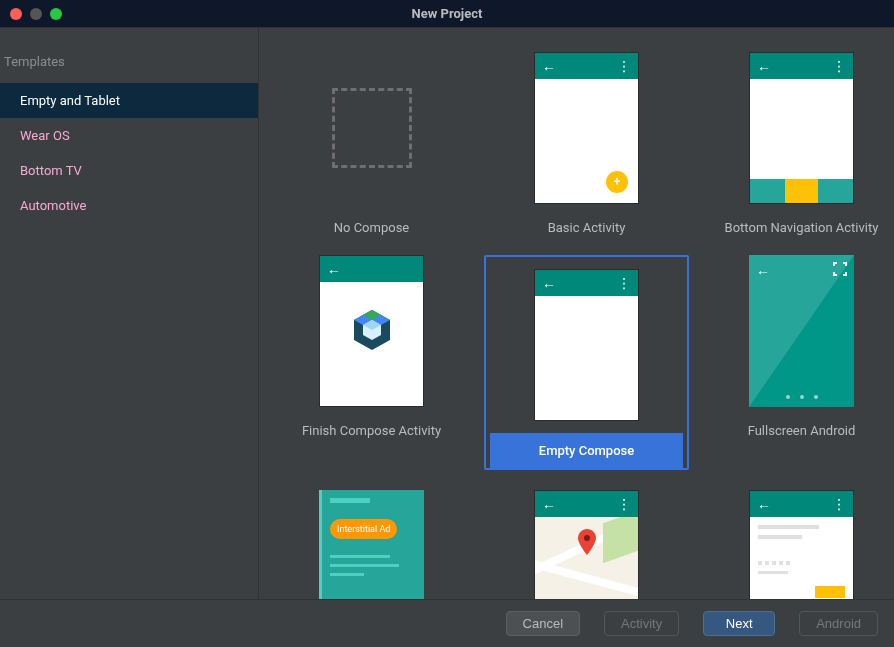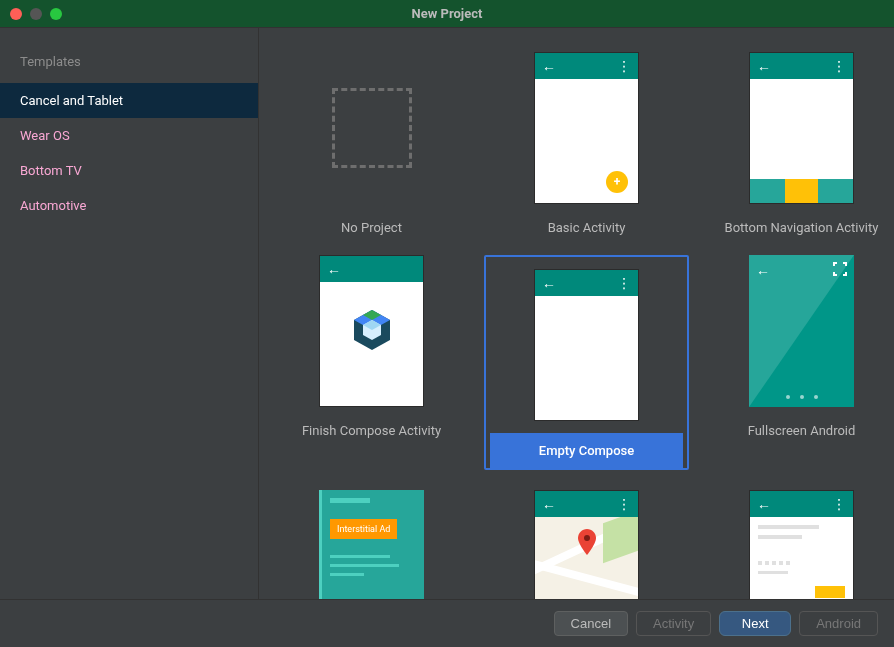--- a/index.html
+++ b/index.html
@@ -10,21 +10,21 @@
     body {
       font-family: -apple-system, BlinkMacSystemFont, "Segoe UI", Roboto, Helvetica, Arial, sans-serif;
       background: #3c3f41;
       color: #bbbbbb;
       width: 894px;
       height: 647px;
       overflow: hidden;
     }
     .titlebar {
       height: 28px;
-      background: #14532d;
+      background: #0f172a;
       display: flex;
       align-items: center;
       padding: 0 10px;
       position: relative;
       border-bottom: 1px solid #323232;
     }
     .traffic-lights {
       display: flex;
       gap: 8px;
       position: absolute;
@@ -50,21 +50,21 @@
     }
     .sidebar {
       width: 259px;
       background: #3c3f41;
       border-right: 1px solid #323232;
       padding-top: 20px;
     }
     .sidebar-header {
       color: #8c8c8c;
       font-size: 13px;
-      padding: 6px 20px 14px 20px;
+      padding: 6px 20px 14px 4px;
     }
     .sidebar-item {
       padding: 10px 20px;
       font-size: 13px;
       color: #f9a8d4;
       cursor: pointer;
     }
     .sidebar-item.selected {
       background: #0d293e;
       color: #ffffff;
@@ -236,21 +236,21 @@
     .interstitial-small {
       width: 40px;
       height: 5px;
       background: #4dd0c0;
     }
     .interstitial-ad {
       background: #ff9800;
       color: #fff;
       font-size: 9px;
       padding: 5px 7px;
-      border-radius: 0;
+      border-radius: 10px;
       width: fit-content;
       margin: 10px 0;
     }
     .interstitial-line {
       height: 3px;
       background: #4dd0c0;
     }
     .map-body {
       width: 100%;
       height: calc(100% - 26px);
@@ -294,37 +294,36 @@
       margin-top: 6px;
     }
     .footer {
       height: 48px;
       background: #3c3f41;
       border-top: 1px solid #323232;
       display: flex;
       align-items: center;
       justify-content: flex-end;
       padding: 0 16px;
-      gap: 8px;
+      gap: 24px;
     }
     .btn {
       background: #4c5052;
       border: 1px solid #5e6060;
       color: #bbbbbb;
       font-size: 13px;
       padding: 4px 16px;
       border-radius: 4px;
       cursor: pointer;
       min-width: 72px;
     }
     .btn.primary {
       background: #365880;
       border-color: #4c708c;
       color: #ffffff;
-      border-radius: 6px;
     }
     .btn.disabled {
       color: #777777;
       background: transparent;
       border-color: #555555;
       cursor: not-allowed;
     }
     .expand-icon {
       width: 14px;
       height: 14px;
@@ -338,32 +337,32 @@
     <div class="traffic-light tl-red"></div>
     <div class="traffic-light tl-yellow"></div>
     <div class="traffic-light tl-green"></div>
   </div>
   <div class="title-text">New Project</div>
 </div>
 
 <div class="main">
   <div class="sidebar">
     <div class="sidebar-header">Templates</div>
-    <div class="sidebar-item selected">Cancel and Tablet</div>
+    <div class="sidebar-item selected">Empty and Tablet</div>
     <div class="sidebar-item">Wear OS</div>
     <div class="sidebar-item">Bottom TV</div>
     <div class="sidebar-item">Automotive</div>
   </div>
 
   <div class="content">
     <div class="activity-grid">
 
       <div class="activity-card">
         <div class="activity-preview no-activity"></div>
-        <div class="activity-label">No Project</div>
+        <div class="activity-label">No Compose</div>
       </div>
 
       <div class="activity-card">
         <div class="activity-preview">
           <div class="teal-header">
             <span class="arrow-back">←</span>
             <span class="menu-dots">⋮</span>
           </div>
           <div class="fab">+</div>
         </div>

